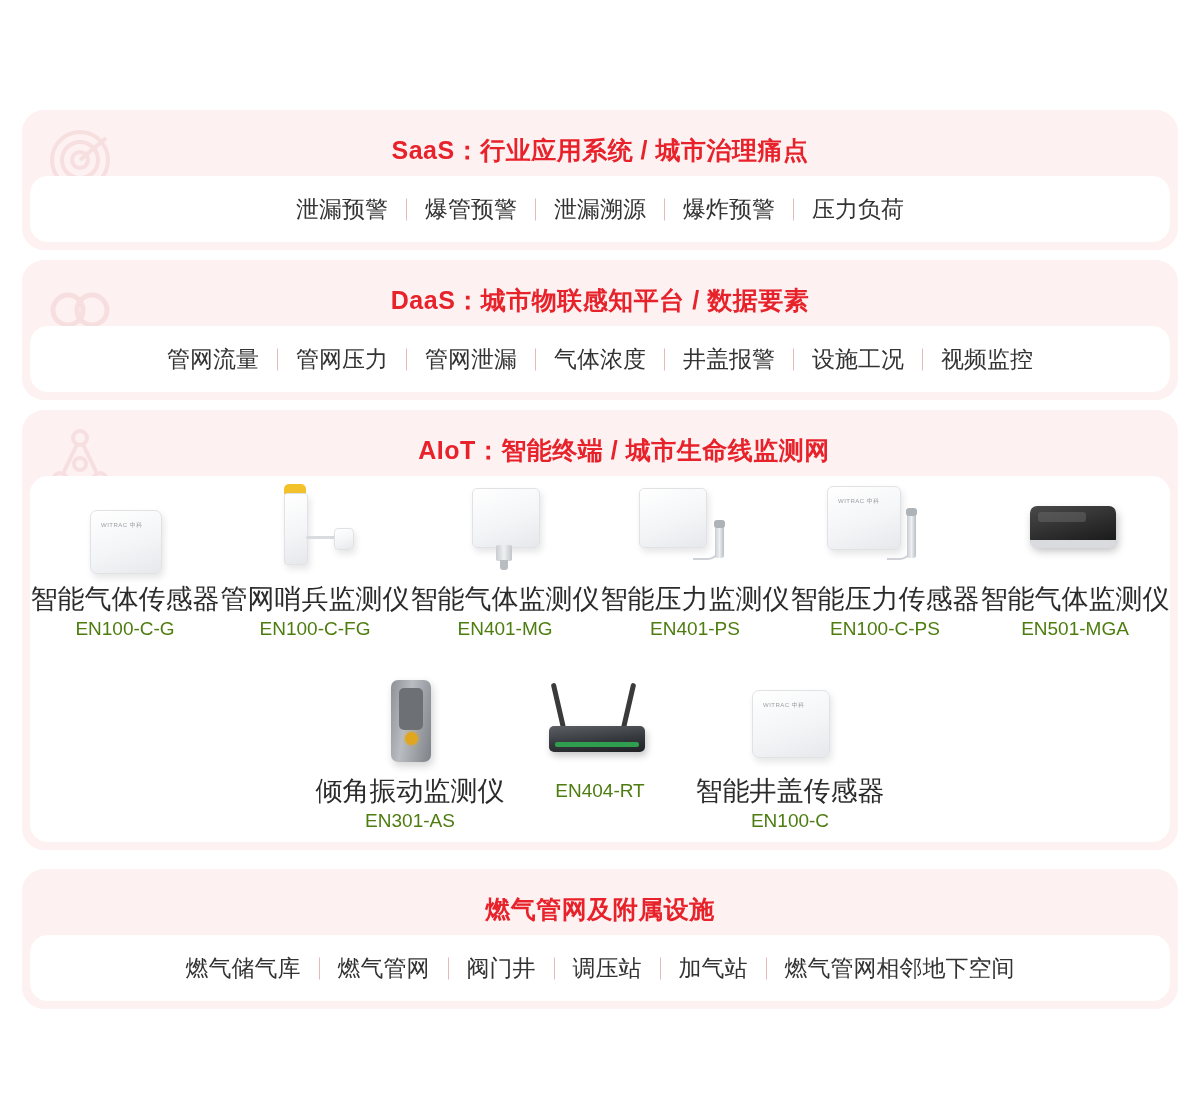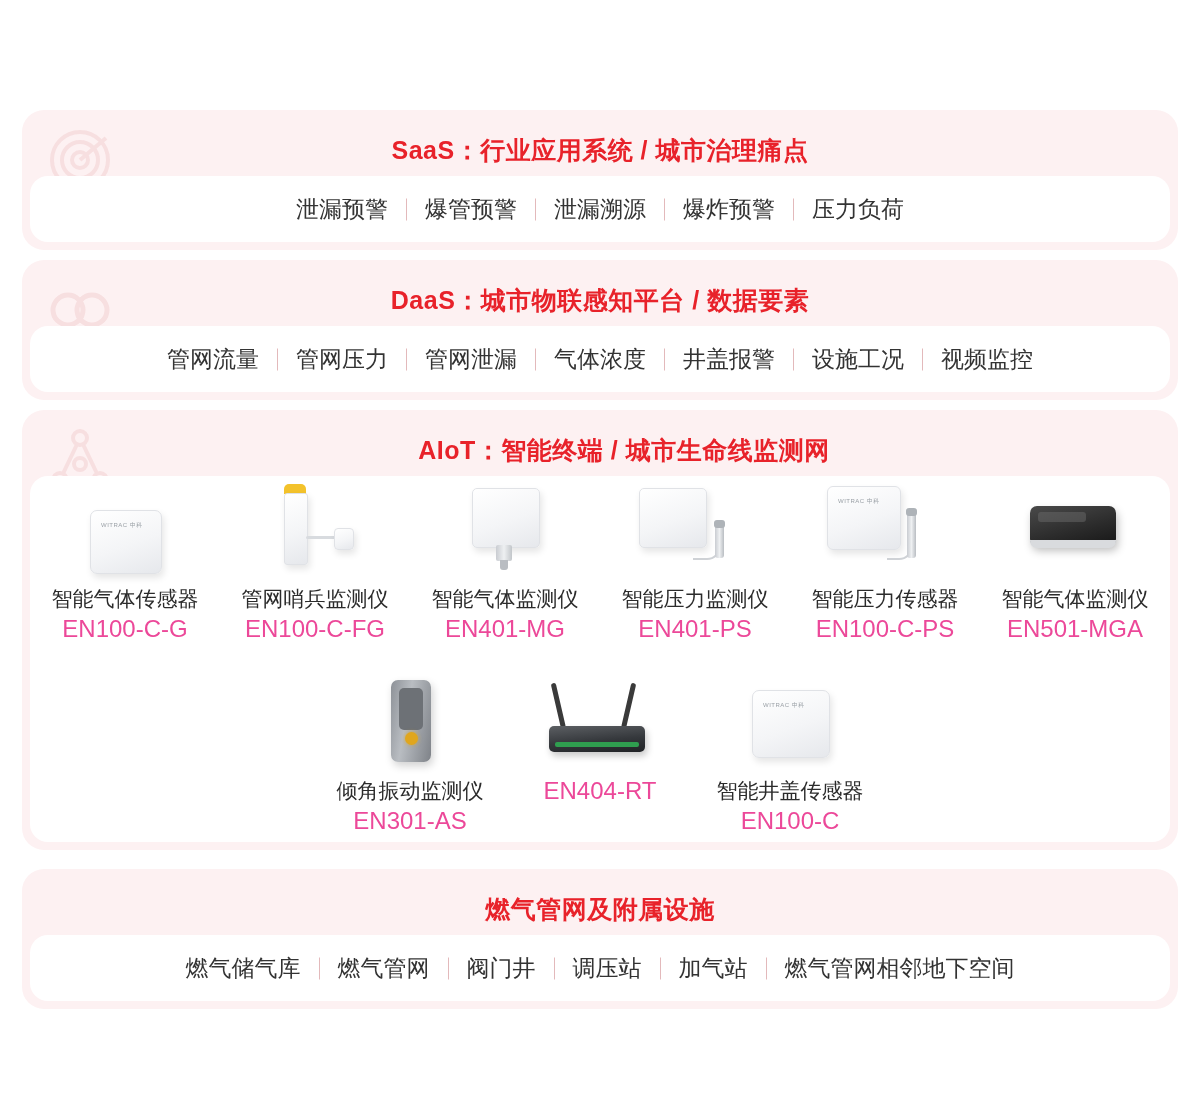--- a/index.html
+++ b/index.html
@@ -120,28 +120,28 @@
     box-sizing: border-box;
   }
   .device .img {
     height: 92px;
     display: flex;
     align-items: flex-end;
     justify-content: center;
     margin-bottom: 8px;
   }
   .device .dname {
-    font-size: 21px;
+    font-size: 27px;
     color: #2b2b2b;
     line-height: 30px;
     white-space: nowrap;
   }
   .device .dmodel {
-    font-size: 24px;
-    color: #ec4899;
+    font-size: 19px;
+    color: #4d7c0f;
     line-height: 30px;
     white-space: nowrap;
   }
 
   
   .art { position: relative; }
 
   .box-white {
     background: linear-gradient(160deg,#ffffff 0%,#f4f5f7 55%,#e6e8ec 100%);
     border: 1px solid #e0e2e6;

